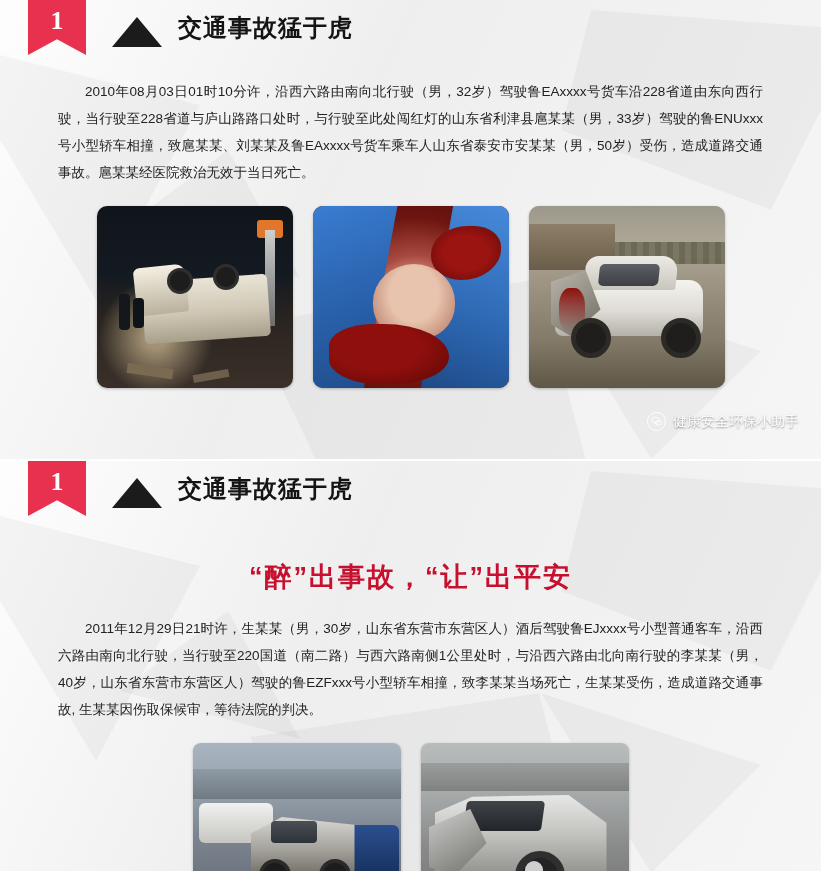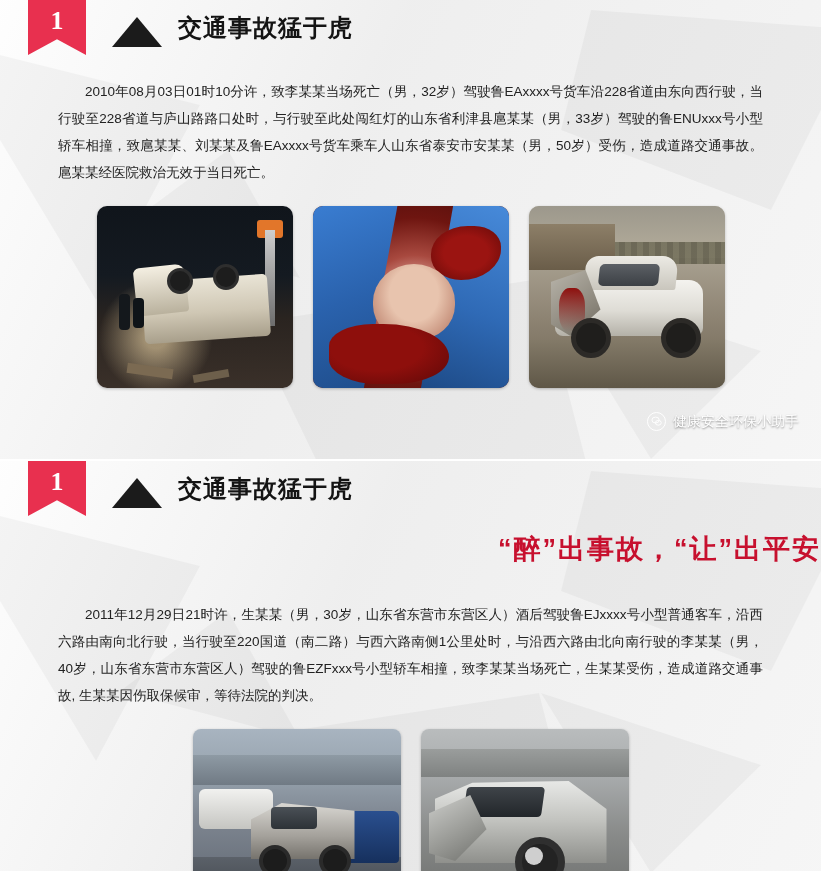--- a/index.html
+++ b/index.html
@@ -104,35 +104,35 @@
   .headline {
     position: relative;
     z-index: 4;
     text-align: center;
     color: #c7102e;
     font-size: 27px;
     font-weight: bold;
     letter-spacing: 2px;
     margin-top: 16px;
   }
-  .slide-2 .headline { margin-top: 14px; text-align: right; }
+  .slide-2 .headline { margin-top: 42px; }
 
   
   .body-text {
     position: relative;
     z-index: 4;
     margin: 22px 58px 0 58px;
     font-size: 13.5px;
     line-height: 2.0;
     color: #222;
     text-align: justify;
     text-indent: 2em;
     font-family: "Liberation Sans", "DejaVu Sans", sans-serif;
   }
-  .slide-2 .body-text { margin-top: 34px; }
+  .slide-2 .body-text { margin-top: 20px; }
 
   
   .photo-row {
     position: relative;
     z-index: 4;
     display: flex;
     justify-content: center;
     gap: 20px;
     margin-top: 20px;
   }
@@ -391,21 +391,21 @@
 
     <div class="slide-header">
       <div class="ribbon">
         <span class="ribbon-num">1</span>
       </div>
       <div class="tri-mark"></div>
       <div class="header-title">交通事故猛于虎</div>
     </div>
 
 
-    <p class="body-text">2010年08月03日01时10分许，致李某某当场死亡（男，32岁）驾驶鲁EAxxxx号货车沿228省道由东向西行驶，当行驶至228省道与庐山路路口处时，与行驶至此处闯红灯的山东省利津县扈某某（男，33岁）驾驶的鲁ENUxxx号小型轿车相撞，致扈某某、刘某某及鲁EAxxxx号货车乘车人山东省泰安市安某某（男，50岁）受伤，造成道路交通事故。扈某某经医院救治无效于当日死亡。</p>
+    <p class="body-text">2010年08月03日01时10分许，沿西六路由南向北行驶（男，32岁）驾驶鲁EAxxxx号货车沿228省道由东向西行驶，当行驶至228省道与庐山路路口处时，与行驶至此处闯红灯的山东省利津县扈某某（男，33岁）驾驶的鲁ENUxxx号小型轿车相撞，致扈某某、刘某某及鲁EAxxxx号货车乘车人山东省泰安市安某某（男，50岁）受伤，造成道路交通事故。扈某某经医院救治无效于当日死亡。</p>
 
     <div class="photo-row">
       <div class="photo ph-truck-night">
         <span class="pole-top"></span>
         <span class="pole"></span>
         <span class="truck-body"></span>
         <span class="truck-cab"></span>
         <span class="truck-wheel w1"></span>
         <span class="truck-wheel w2"></span>
         <span class="person p1"></span>

